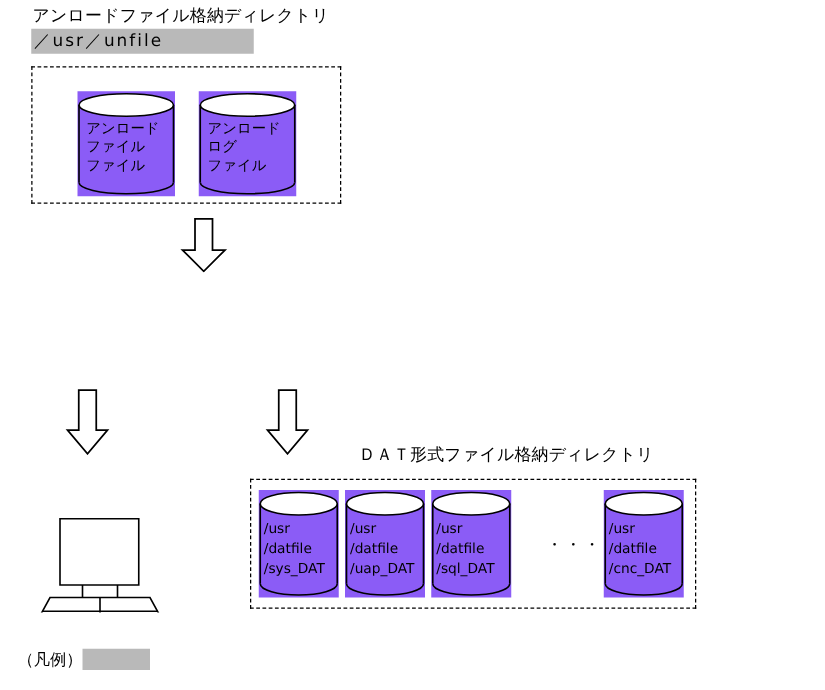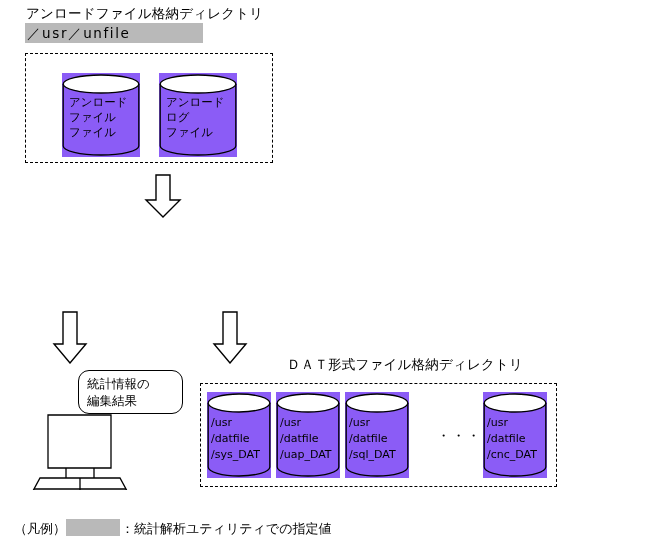--- a/index.html
+++ b/index.html
@@ -176,24 +176,20 @@
       <path d="M20 7 L20 60 L83 60 L83 7 Z" fill="#ffffff" stroke="#000000" stroke-width="1.3"></path>
 
       <path d="M38 60 L38 70 M66 60 L66 70" stroke="#000000" stroke-width="1.3" fill="none"></path>
 
       <path d="M12 70 L92 70 L104 92 L0 92 Z" fill="#ffffff" stroke="#000000" stroke-width="1.3" stroke-linejoin="miter"></path>
       <path d="M6 81 L98 81" stroke="#000000" stroke-width="1.3" fill="none"></path>
       <path d="M52 70 L52 92" stroke="#000000" stroke-width="1.3" fill="none"></path>
     </svg>
   </div>
 
-  <div class="abs callout" style="left:78px; top:370px; width:105px; height:44px;">
-    <div class="callout-text" style="margin-top:4px; margin-left:8px;">統計情報の</div>
-    <div class="callout-text" style="margin-left:8px;">編集結果</div>
-  </div>
 
   <div class="abs heading" style="left:287px; top:356px;">ＤＡＴ形式ファイル格納ディレクトリ</div>
 
 
   <div class="abs dashbox" style="left:200px; top:383px; width:357px; height:104px;"></div>
 
   <div class="abs cyl" style="left:207px; top:392px; width:64px; height:86px;">
     <svg width="64" height="86" viewBox="0 0 64 86">
       <path d="M1.2 11 L1.2 75" stroke="#000" stroke-width="1.3" fill="none"></path>
       <path d="M62.8 11 L62.8 75" stroke="#000" stroke-width="1.3" fill="none"></path>
@@ -248,15 +244,14 @@
       <div>/usr</div>
       <div>/datfile</div>
       <div>/cnc_DAT</div>
     </div>
   </div>
 
   <div class="abs legend-text" style="left:14px; top:521px;">（凡例）</div>
 
   <div class="abs legend-swatch" style="left:66px; top:519px; width:54px; height:17px;"></div>
 
-  <div class="abs legend-text" style="left:121px; top:521px;"><span>：</span><span>統計解析ユティリティでの指定値</span></div>
 
 </div>
 
 </body></html>

